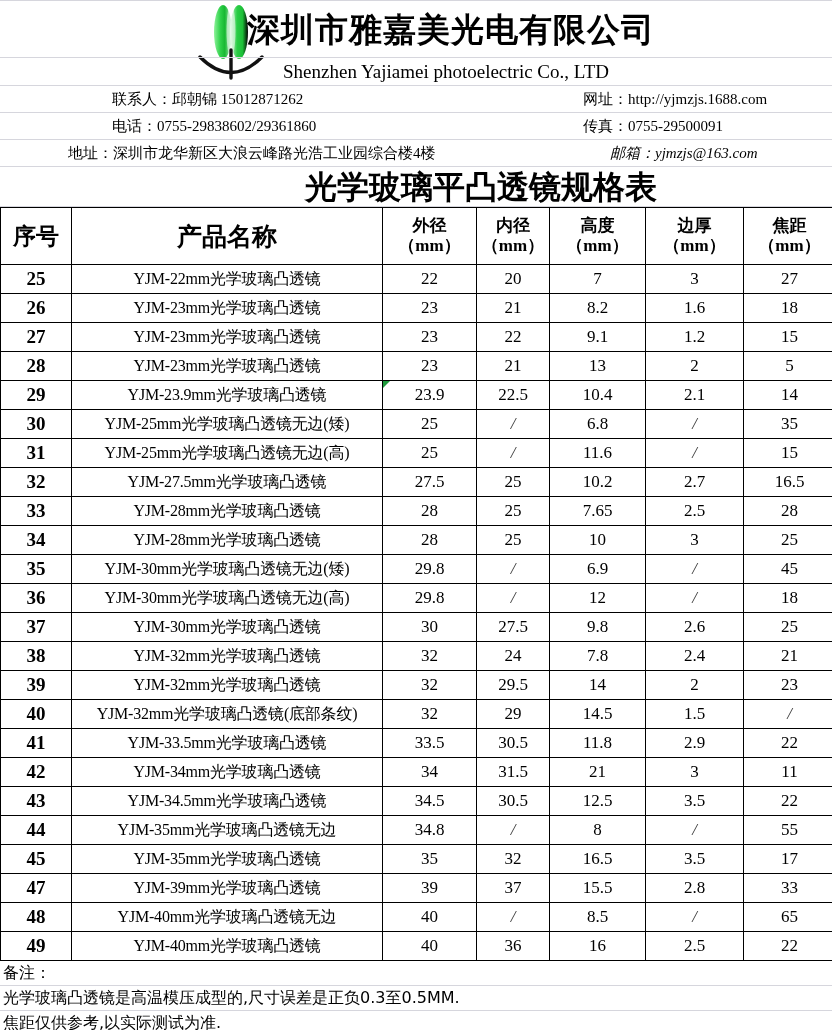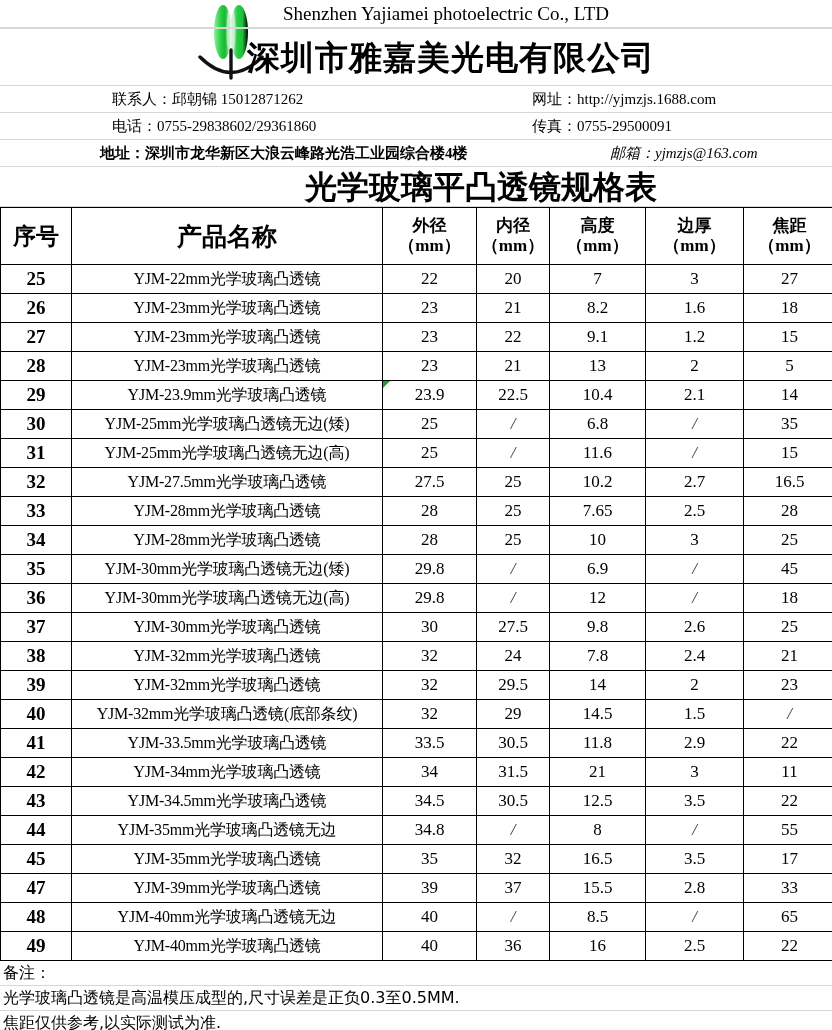--- a/index.html
+++ b/index.html
@@ -80,26 +80,26 @@
     align-items: center;
     font-size: 15px;
     font-family: "Liberation Serif", serif;
   }
   .info-left {
     padding-left: 112px;
     white-space: nowrap;
   }
   .info-right {
     position: absolute;
-    left: 532px;
+    left: 583px;
     top: 50%;
     transform: translateY(-50%);
     white-space: nowrap;
   }
-  .info-row.addr .info-left { padding-left: 100px; font-weight: bold; }
+  .info-row.addr .info-left { padding-left: 68px; }
   .info-row.addr .info-right { left: 610px; font-style: italic; }
 
   
   .title-row {
     height: 40px;
     box-sizing: border-box;
     border-bottom: 1px solid #d6d6dd;
     display: flex;
     align-items: center;
     justify-content: center;
@@ -209,26 +209,26 @@
           </linearGradient>
         </defs>
         <ellipse cx="31" cy="30" rx="9" ry="27" fill="url(#petalG)"></ellipse>
         <ellipse cx="47" cy="30" rx="9" ry="27" fill="url(#petalG2)"></ellipse>
         <ellipse cx="39" cy="29" rx="4.5" ry="26" fill="#ffffff" opacity="0.55"></ellipse>
         <path d="M8 55 Q39 86 70 55" stroke="#111111" stroke-width="3.4" fill="none" stroke-linecap="round"></path>
         <line x1="39" y1="48" x2="39" y2="76" stroke="#111111" stroke-width="3.4" stroke-linecap="round"></line>
       </svg>
     </div>
 
+    <div class="hdr-row first company-row">
+      <span class="company-cn">深圳市雅嘉美光电有限公司</span>
+    </div>
+
     <div class="hdr-row company-en-row">
       <span class="company-en">Shenzhen Yajiamei photoelectric Co., LTD</span>
-    </div>
-
-    <div class="hdr-row first company-row">
-      <span class="company-cn">深圳市雅嘉美光电有限公司</span>
     </div>
 
     <div class="hdr-row info-row">
       <span class="info-left">联系人：邱朝锦 15012871262</span>
       <span class="info-right">网址：http://yjmzjs.1688.com</span>
     </div>
 
     <div class="hdr-row info-row">
       <span class="info-left">电话：0755-29838602/29361860</span>
       <span class="info-right">传真：0755-29500091</span>

